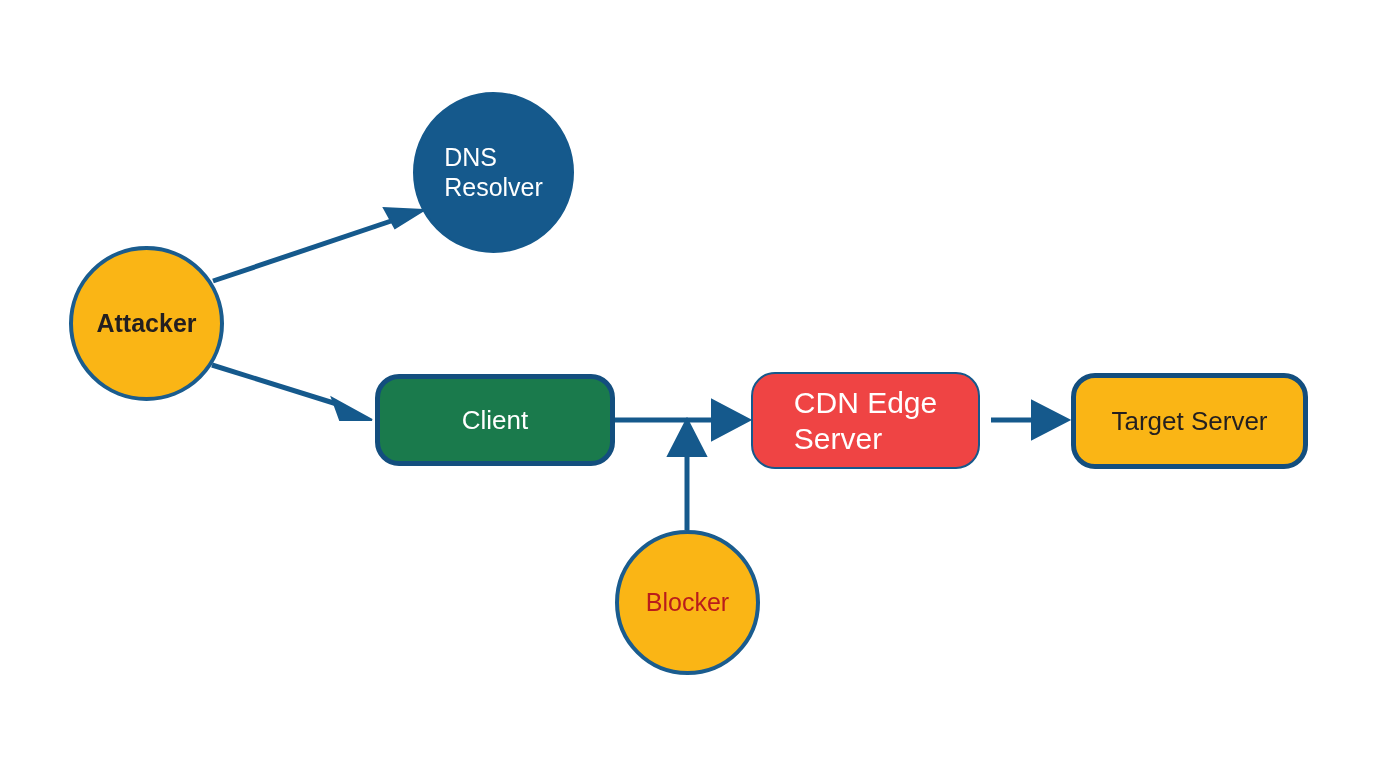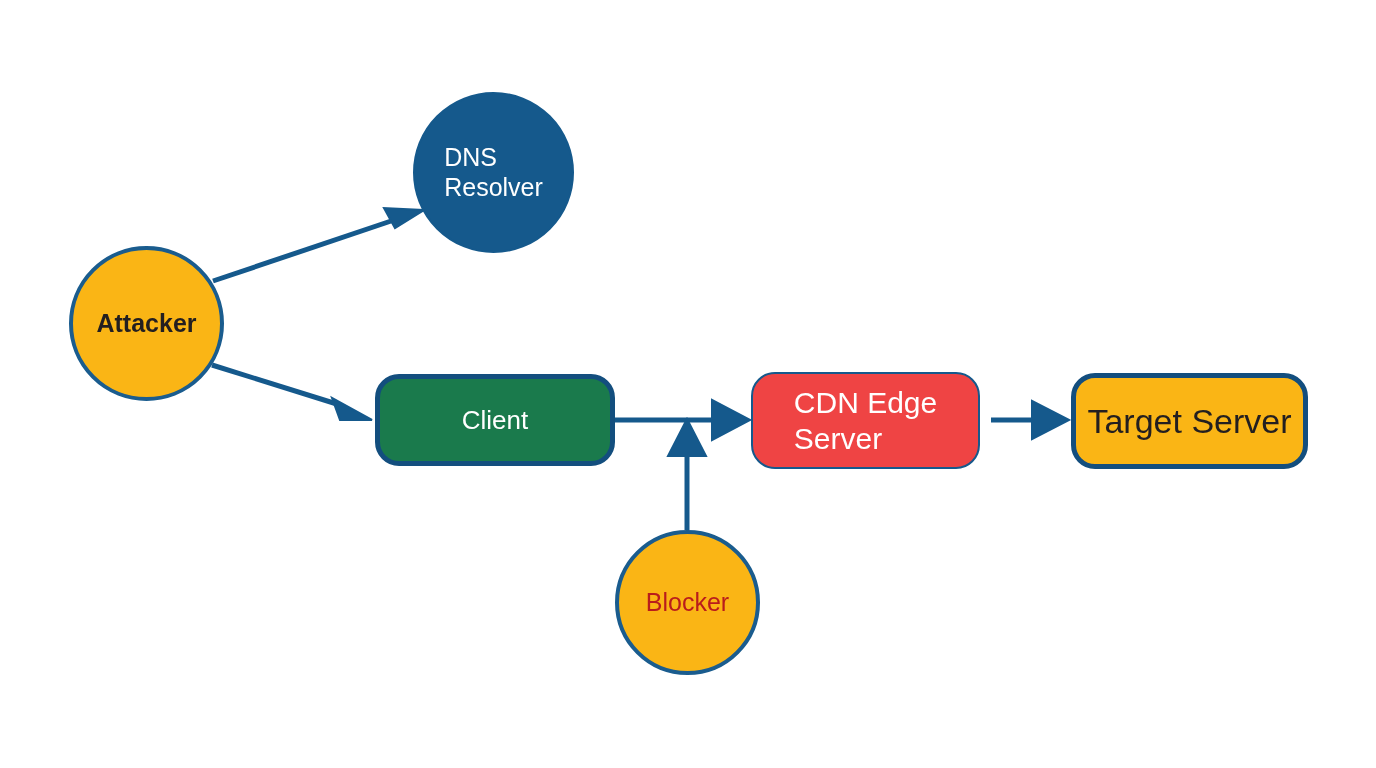--- a/index.html
+++ b/index.html
@@ -70,21 +70,21 @@
     border: 2px solid #15598C;
     color: #ffffff;
     font-size: 30px;
   }
   
   #node-target-server {
     left: 1071px; top: 373px; width: 237px; height: 96px;
     background: #FAB515;
     border: 5px solid #134E7E;
     color: #231f20;
-    font-size: 34px;
+    font-size: 26px;
   }
   
   #node-blocker {
     left: 615px; top: 530px; width: 145px; height: 145px;
     background: #FAB515;
     border: 4px solid #1A5C8E;
     color: #b91c1c;
     font-size: 25px;
   }
 </style>

